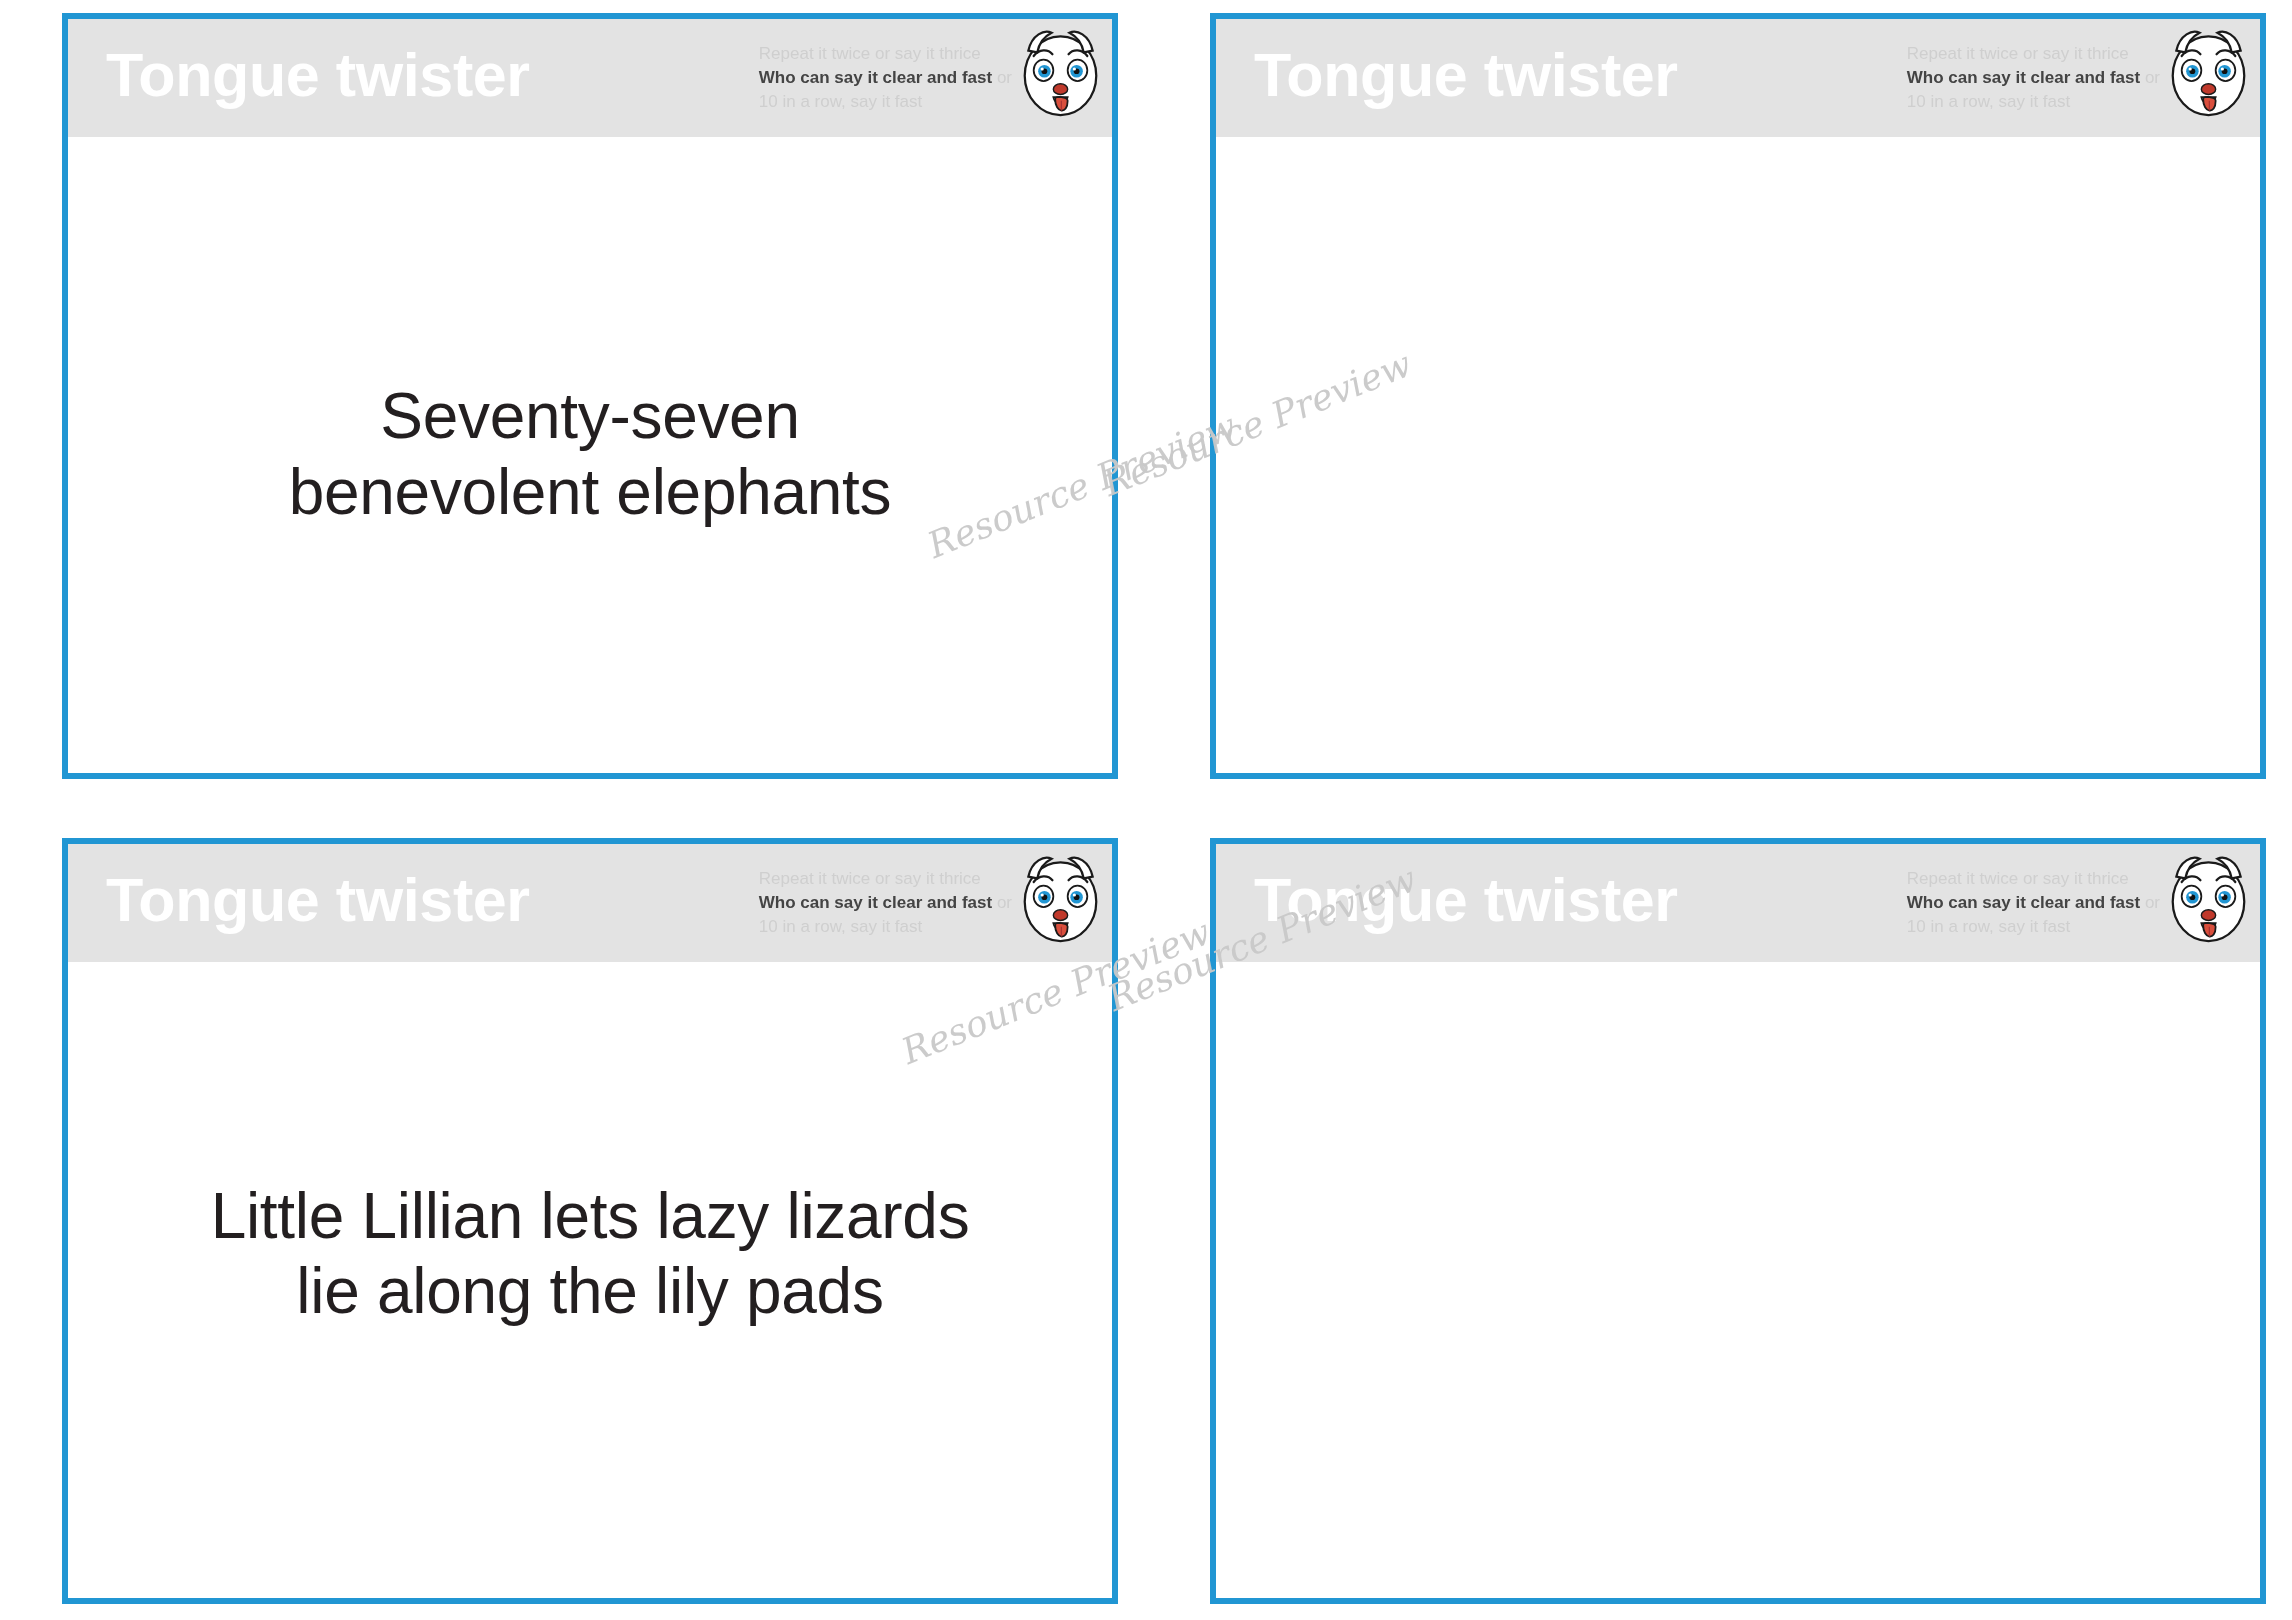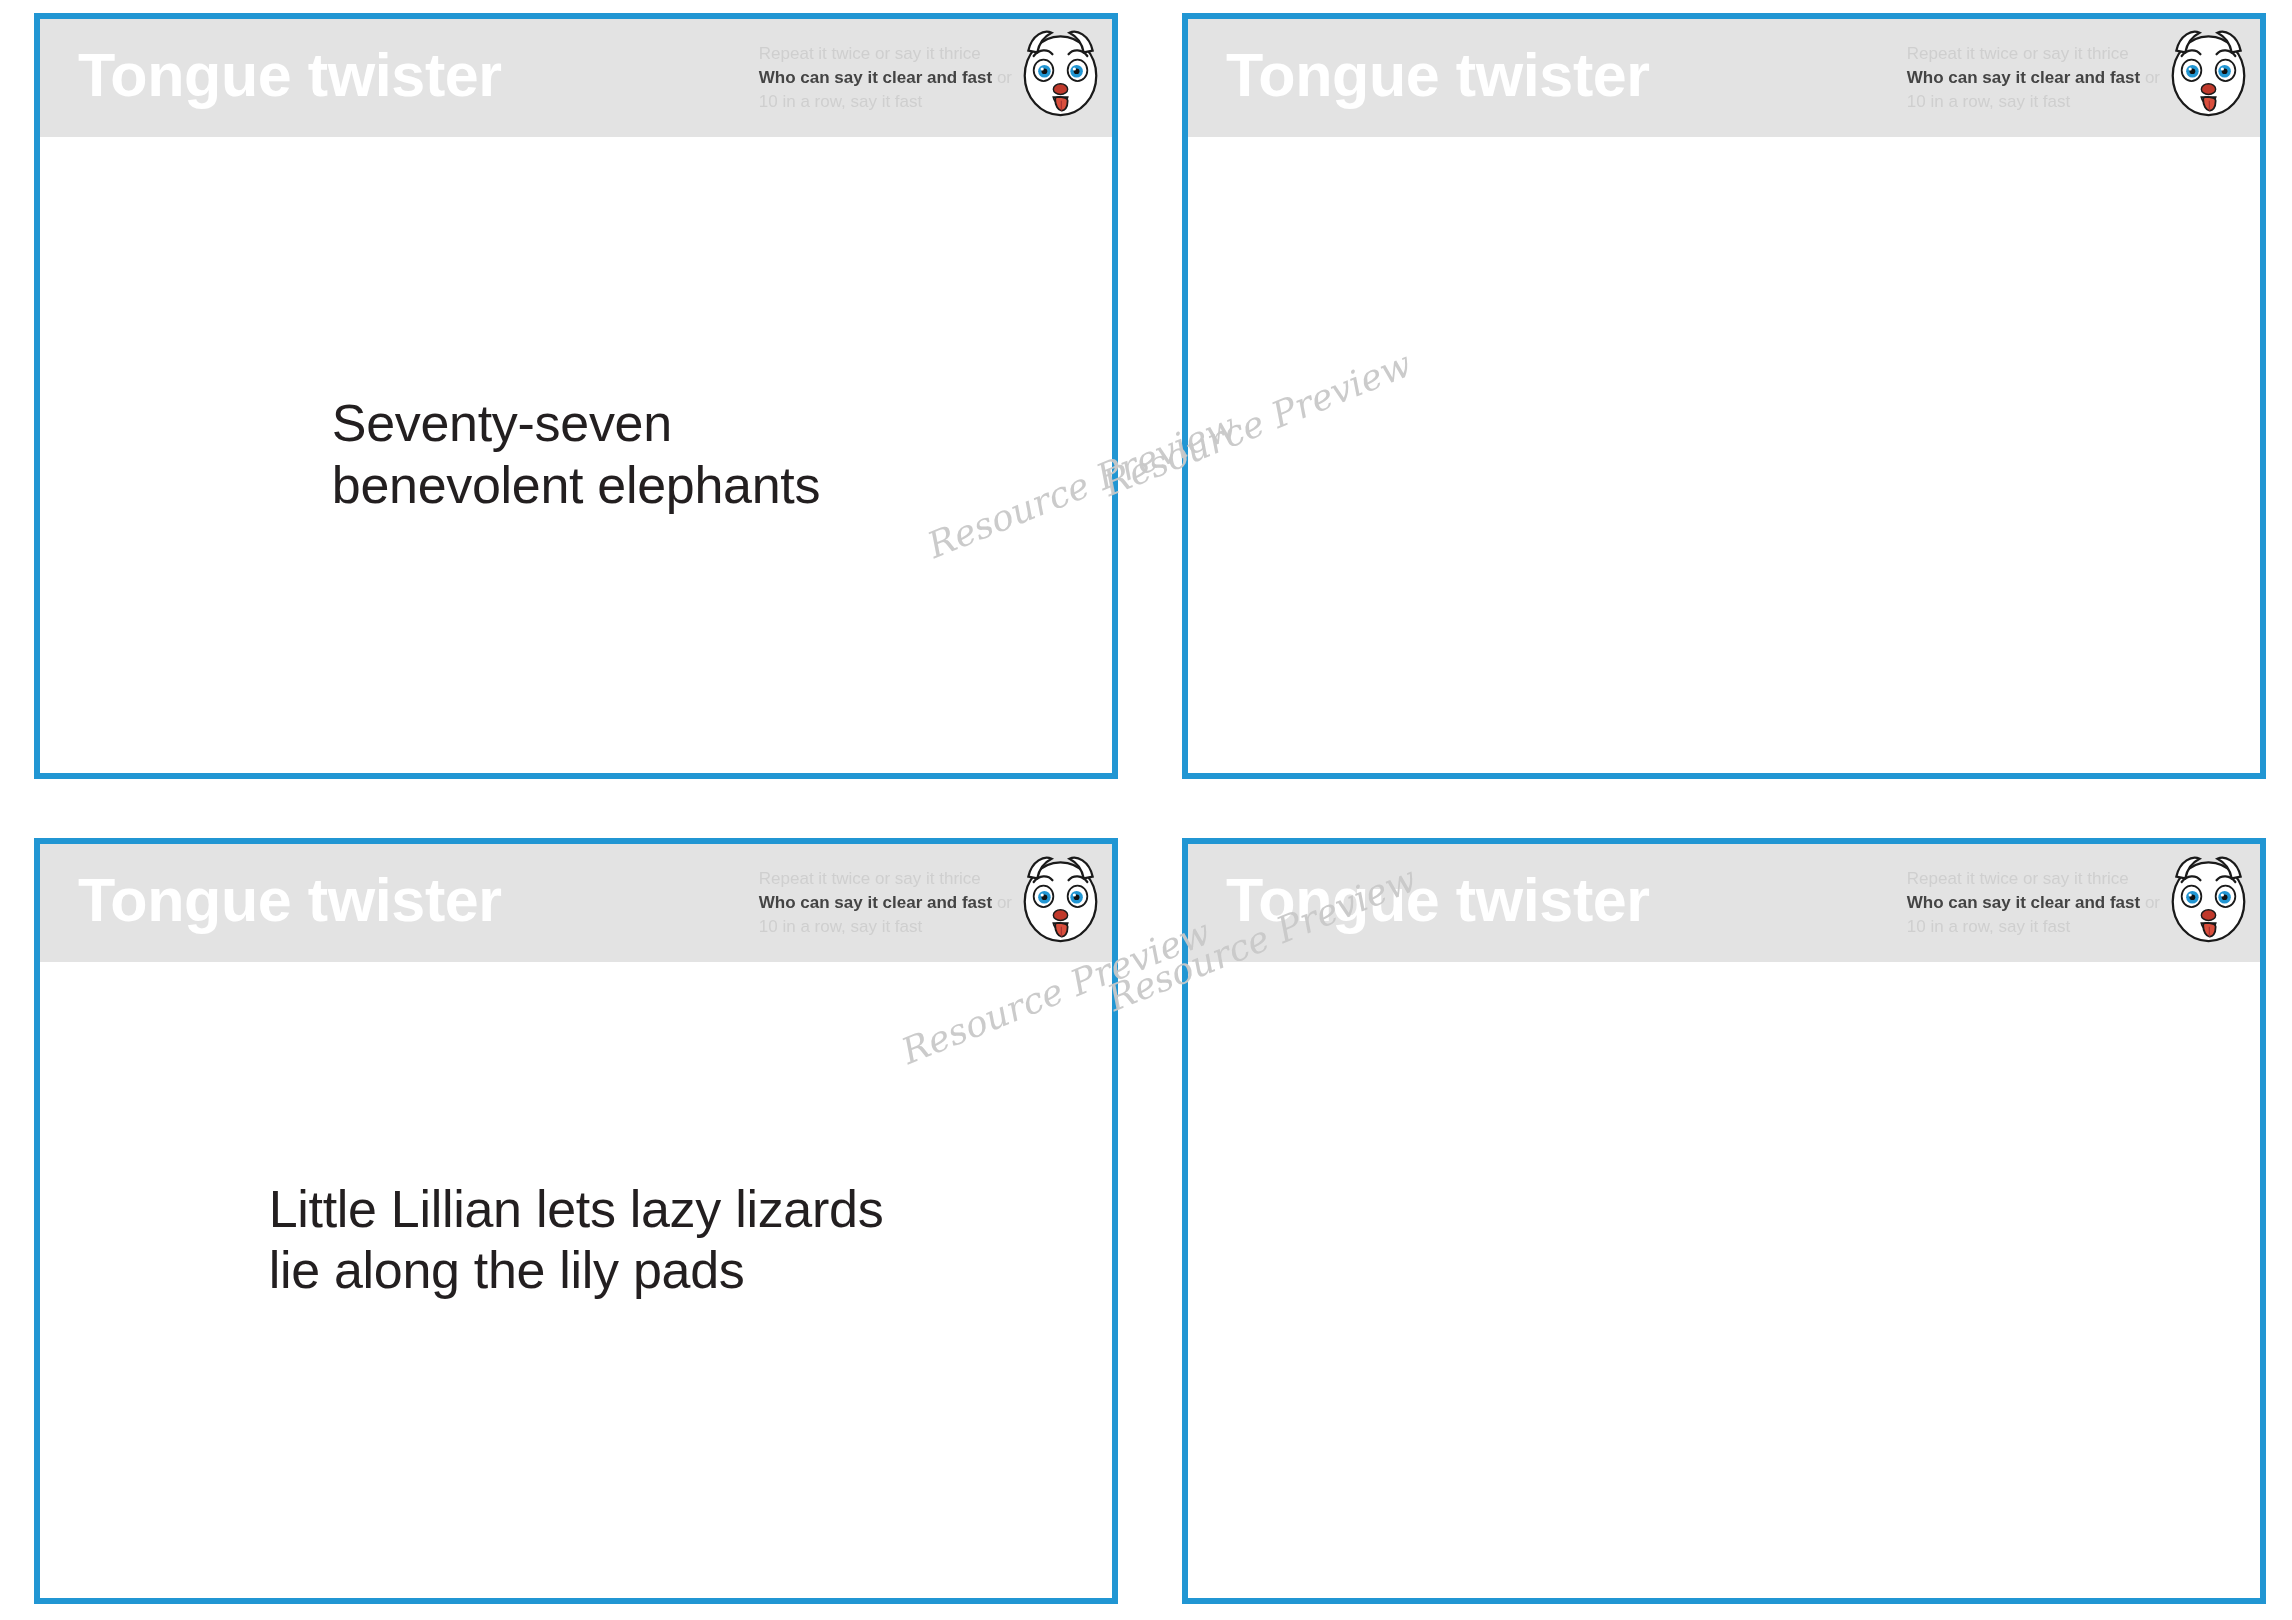--- a/index.html
+++ b/index.html
@@ -34,20 +34,21 @@
   }
 
   .card {
     position: relative;
     border: 6.3px solid #2196d3;
     background: #ffffff;
     box-sizing: border-box;
     display: flex;
     flex-direction: column;
     overflow: hidden;
+    margin-left: 28px;
   }
 
   .card-header {
     position: relative;
     height: 118px;
     flex: 0 0 auto;
     background: #e3e3e3;
     display: flex;
     align-items: center;
     padding: 0 0 0 38px;
@@ -98,23 +99,23 @@
   .card-body {
     flex: 1 1 auto;
     display: flex;
     align-items: center;
     justify-content: center;
     padding: 0 36px;
     box-sizing: border-box;
   }
 
   .twister-text {
-    font-size: 52px;
+    font-size: 64px;
     color: #231f20;
-    text-align: left;
+    text-align: center;
     line-height: 1.18;
     white-space: pre-line;
     letter-spacing: -0.3px;
   }
 
   
   .card.row2 .card-body {
     align-items: flex-start;
     padding-top: 217px;
   }

